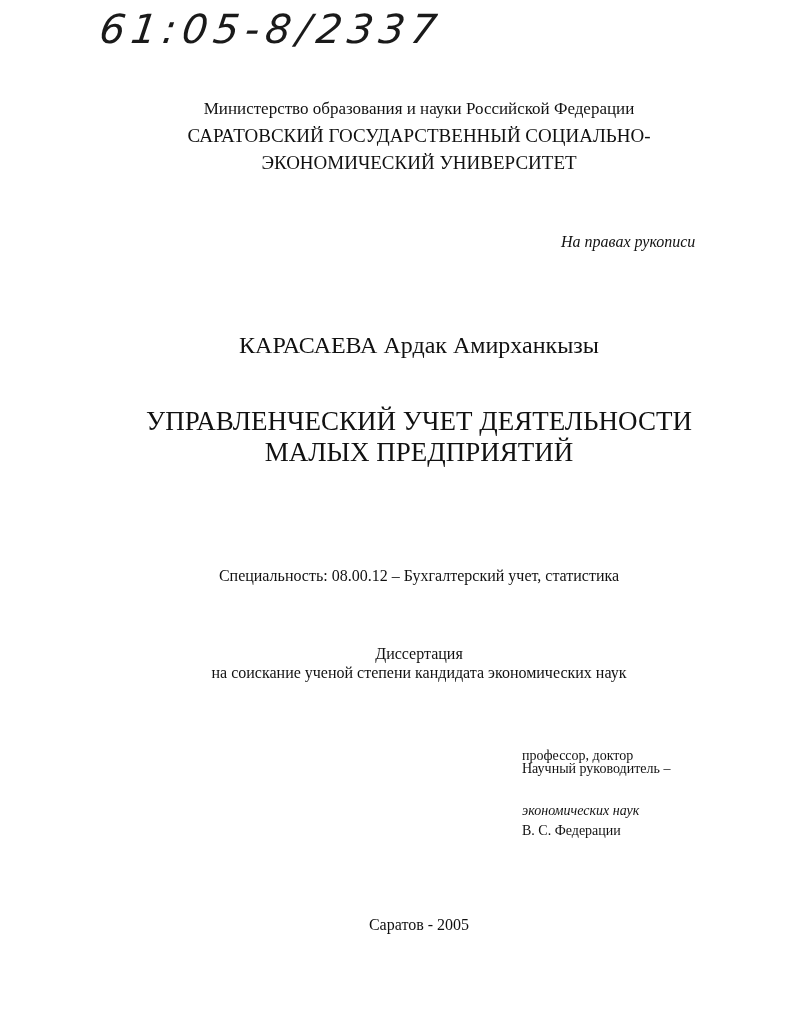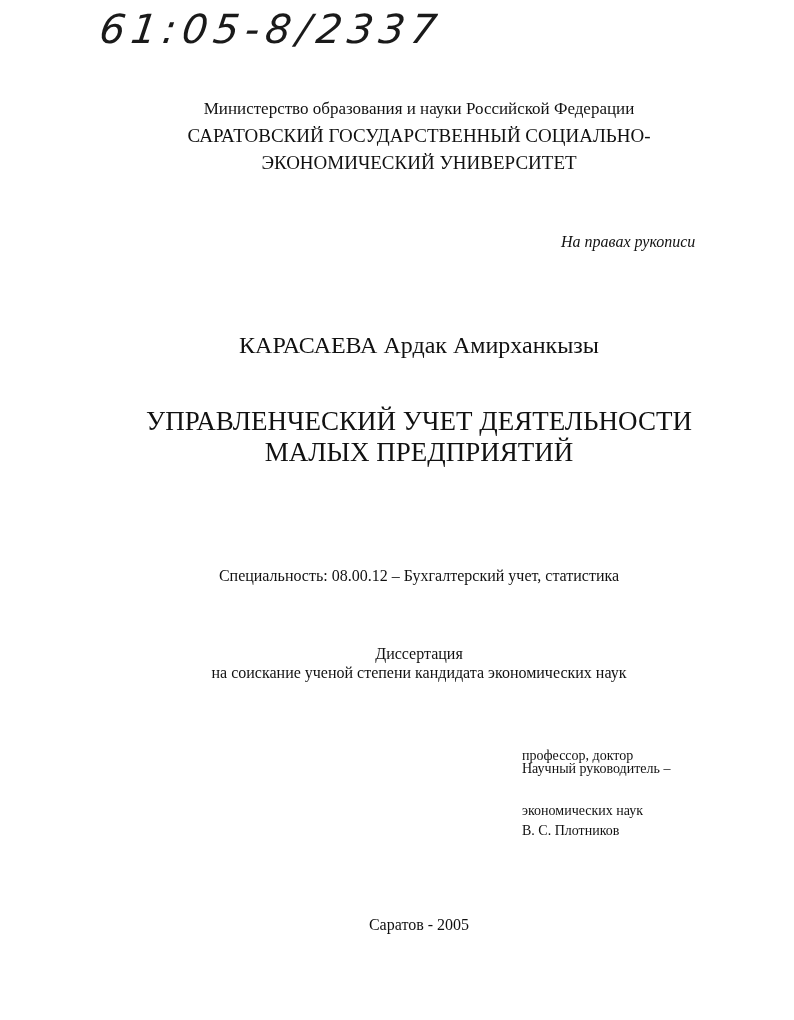--- a/index.html
+++ b/index.html
@@ -15,21 +15,21 @@
     .author { top: 332px; font-size: 24px; left: 0; width: 838px; }
     .title { font-size: 27px; left: 0; width: 838px; }
     .title1 { top: 406px; }
     .title2 { top: 437px; }
     .specialty { top: 567px; font-size: 16px; left: 0; width: 838px; }
     .diss { top: 645px; font-size: 16px; left: 0; width: 838px; }
     .degree { top: 664px; font-size: 16px; left: 0; width: 838px; }
     .advisor { left: 522px; font-size: 14px; }
     .adv1 { top: 761px; }
     .adv2 { top: 748px; text-align: right; }
-    .adv3 { top: 803px; }
+    .adv3 { top: 803px; font-style: italic; }
     .adv4 { top: 823px; }
     .city { top: 916px; font-size: 16px; left: 0; width: 838px; }
   </style>
 </head>
 <body>
 
 <div>
   <div class="abs handwritten">61:05-8/2337</div>
 
   <div class="abs center ministry">Министерство образования и науки Российской Федерации</div>
@@ -44,16 +44,16 @@
   <div class="abs center title title2">МАЛЫХ ПРЕДПРИЯТИЙ</div>
 
   <div class="abs center specialty">Специальность: 08.00.12 – Бухгалтерский учет, статистика</div>
 
   <div class="abs center diss">Диссертация</div>
   <div class="abs center degree">на соискание ученой степени кандидата экономических наук</div>
 
   <div class="abs advisor adv1">Научный руководитель –</div>
   <div class="abs advisor adv2">профессор, доктор</div>
   <div class="abs advisor adv3">экономических наук</div>
-  <div class="abs advisor adv4">В. С. Плотников</div>
+  <div class="abs advisor adv4">В. С. Федерации</div>
 
   <div class="abs center city">Саратов - 2005</div>
 </div>
 
 </body></html>

